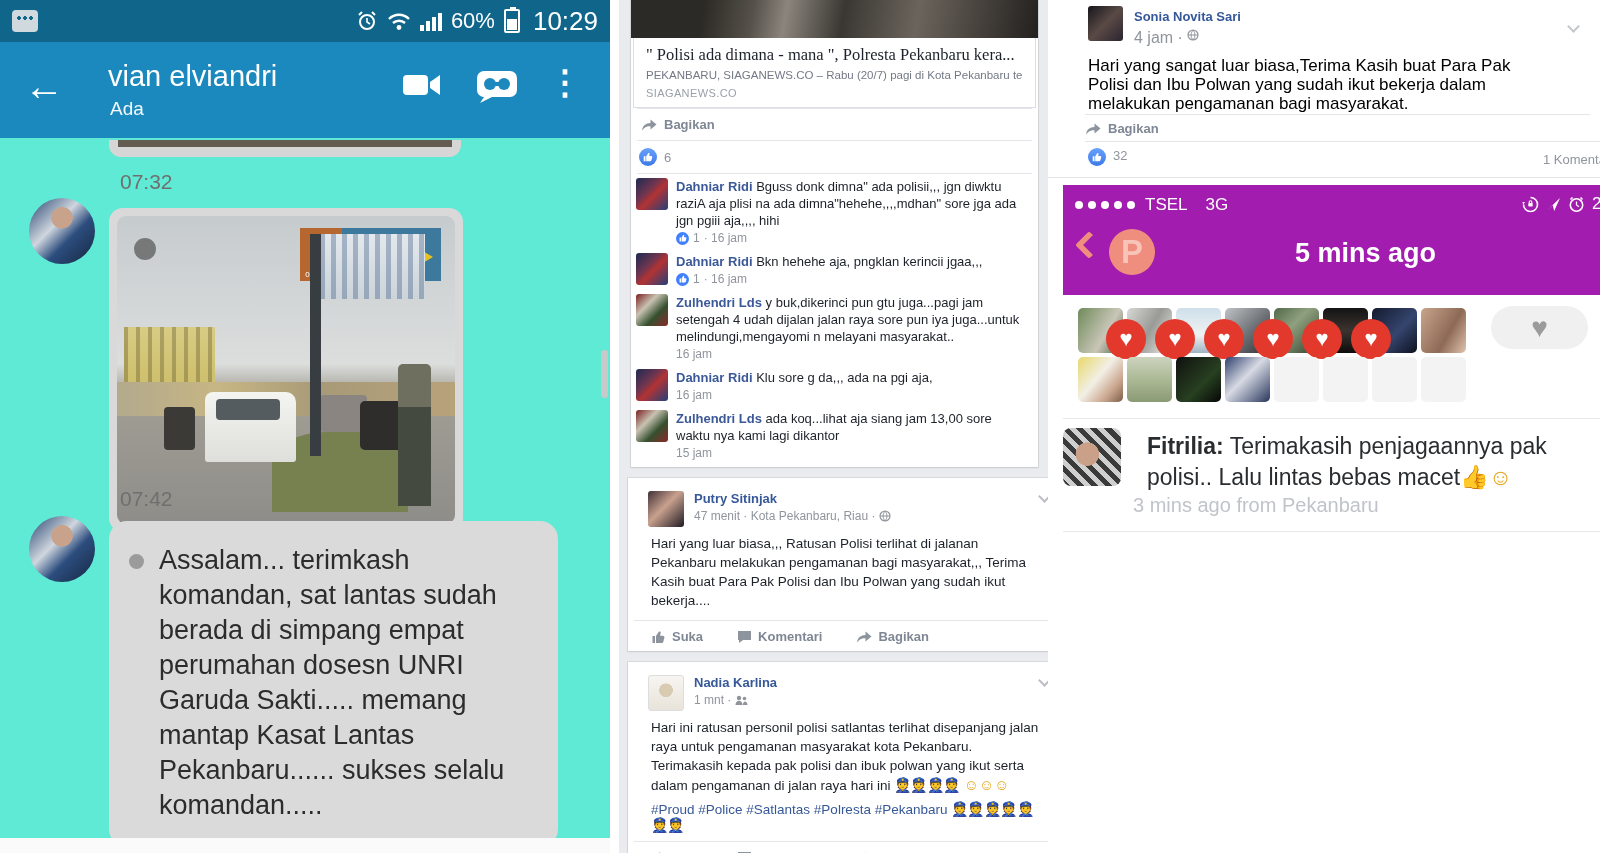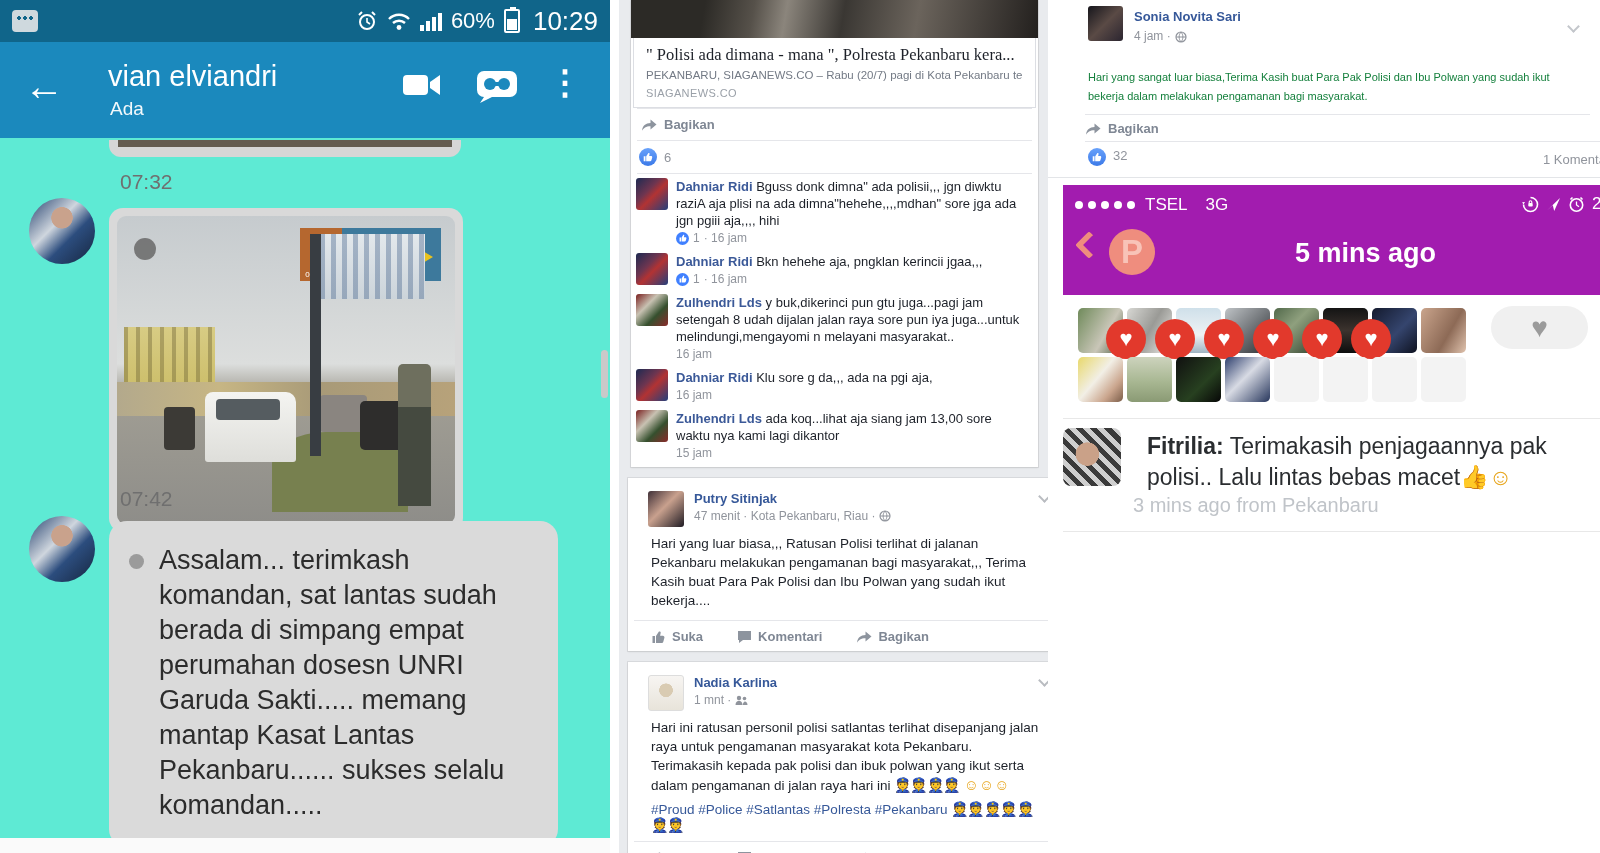--- a/index.html
+++ b/index.html
@@ -117,23 +117,23 @@
   .hashtags{padding:6px 20px 0 23px;font-size:13.5px;color:#365899}
   .copschip{color:#2c3e66;font-size:14px;letter-spacing:-1px}
   .smileychip{color:#e7a51b;font-size:15px}
 
   
   .rp{position:absolute;left:1048px;top:0;width:552px;height:853px;background:#fff;overflow:hidden}
   .sonia{position:absolute;left:0;top:0;width:100%;height:178px;border-bottom:1px solid #e3e5e8}
   .s-av{position:absolute;left:40px;top:6px;width:35px;height:35px;border-radius:3px;
         background:linear-gradient(135deg,#16161c 0%,#5a4a45 50%,#2b2530 100%)}
   .s-name{position:absolute;left:86px;top:9px;font-size:13px;font-weight:bold;color:#365899}
-  .s-meta{position:absolute;left:86px;top:29px;font-size:12px;color:#90949c;display:flex;align-items:flex-end;gap:4px}
+  .s-meta{position:absolute;left:86px;top:29px;font-size:16px;color:#90949c;display:flex;align-items:flex-start;gap:4px}
   .s-chev{position:absolute;right:22px;top:22px;width:9px;height:9px;border-right:2px solid #c3c6cb;border-bottom:2px solid #c3c6cb;transform:rotate(45deg)}
-  .s-text{position:absolute;left:40px;top:68px;width:462px;font-size:11px;line-height:19px;color:#15803d}
+  .s-text{position:absolute;left:40px;top:56px;width:462px;font-size:17px;line-height:19px;color:#000000}
   .s-hr1{position:absolute;left:37px;right:10px;top:114px;border-top:1px solid #e5e6ea}
   .s-share{position:absolute;left:37px;top:121px;display:flex;align-items:center;gap:7px;color:#7f8794;font-size:13px;font-weight:bold}
   .s-hr2{position:absolute;left:37px;right:0px;top:141px;border-top:1px solid #e5e6ea}
   .s-like{position:absolute;left:40px;top:148px;display:flex;align-items:flex-start;gap:7px;color:#90949c;font-size:13px}
   .s-cmts{position:absolute;left:495px;top:152px;color:#90949c;font-size:13px;white-space:nowrap}
 
   .red{position:absolute;left:15px;top:185px;width:605px;height:110px;background:#a21caf;color:#fff}
   .istat-l{position:absolute;left:12px;top:10px;display:flex;align-items:center;gap:4px;font-size:17px}
   .istat-l .dot5{width:8px;height:8px;border-radius:50%;background:#fff;display:inline-block;margin-right:1px}
   .istat-l .car{margin-left:5px}.istat-l .net{margin-left:14px}
@@ -327,21 +327,21 @@
             </span>
           <span>1</span>
           <span>· 16 jam</span>
         </div>
       </div>
     </div>
 
     <div class="cmt">
       <span class="cav cav-z"></span>
       <div>
-        <div class="cbody"><span class="cname">Zulhendri Lds</span> <span>y buk,dikerinci pun gtu juga...pagi jam setengah 8 udah dijalan jalan raya sore pun iya juga...untuk melindungi,mengayomi n melayani masyarakat..</span></div>
+        <div class="cbody"><span class="cname">Zulhendri Lds</span> <span>y buk,dikerinci pun gtu juga...pagi jam setengah 4 udah dijalan jalan raya sore pun iya juga...untuk melindungi,mengayomi n melayani masyarakat..</span></div>
         <div class="cmeta">
             <span>16 jam</span>
           </div>
       </div>
     </div>
 
     <div class="cmt">
       <span class="cav cav-d"></span>
       <div>
         <div class="cbody"><span class="cname">Dahniar Ridi</span> <span>Klu sore g da,,, ada na pgi aja,</span></div>

